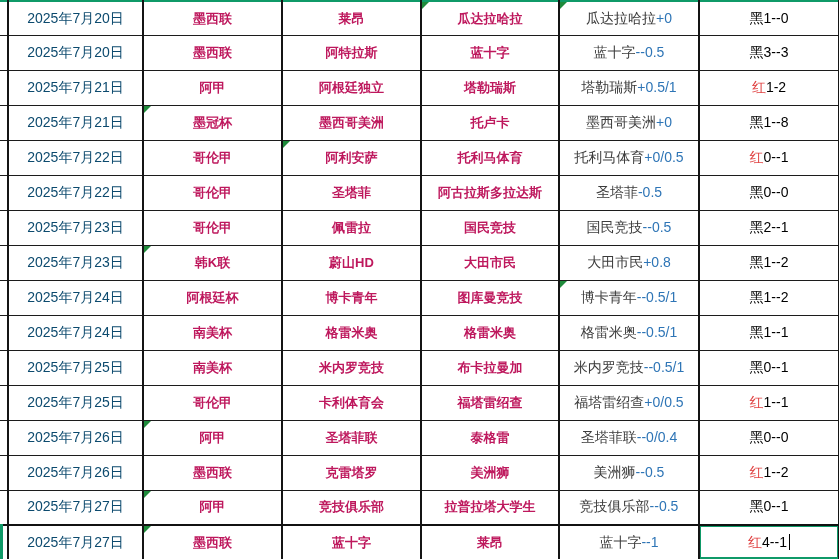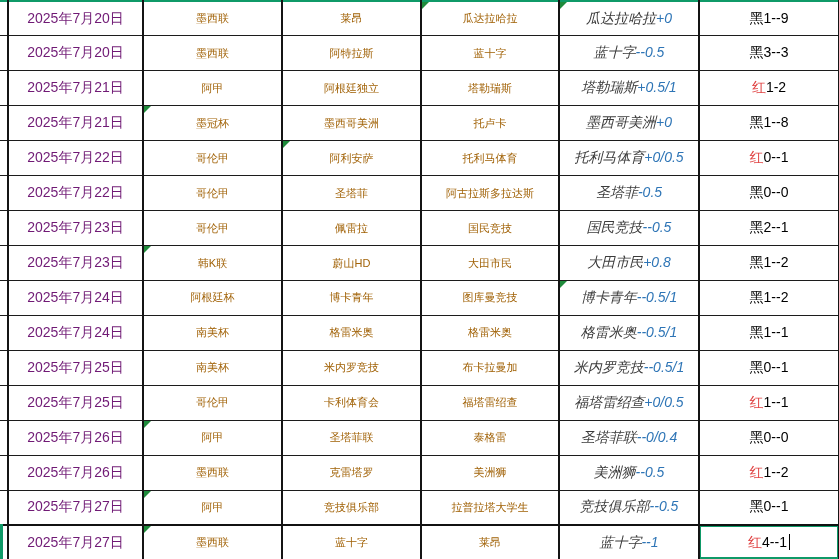--- a/index.html
+++ b/index.html
@@ -32,23 +32,23 @@
     border-right: 2px solid #141414;
     background: #ffffff;
     white-space: nowrap;
     overflow: hidden;
   }
   table.grid tr { height: 34.94px; }
   table.grid td.sliver { border-left: none; }
   table.grid tr.first td { border-top: 2px solid #0f9a68; }
   table.grid tr.thick-top td { border-top: 2px solid #111111; }
 
-  .c-date   { color: #701a75; font-size: 14px; }
-  .c-bold   { color: #a16207; font-size: 11px; font-weight: normal; }
-  .c-hcap   { font-size: 14px; font-style: italic; }
+  .c-date   { color: #0c4a6e; font-size: 14px; }
+  .c-bold   { color: #be185d; font-size: 13px; font-weight: bold; }
+  .c-hcap   { font-size: 14px; }
   .hteam    { color: #3b3b3b; }
   .hnum     { color: #2e75b6; }
   .c-res    { font-size: 14px; color: #000000; }
   .rp-black { color: #000000; }
   .rp-red   { color: #e04343; }
 
   .tri {
     position: absolute;
     top: 0;
     left: 0;
@@ -95,21 +95,21 @@
       <col style="width:140px">
     </colgroup>
     <tbody id="tbody">
         <tr class="first">
           <td class="sliver"></td>
           <td class="c-date"><span>2025年7月20日</span></td>
           <td class="c-bold"><span>墨西联</span></td>
           <td class="c-bold"><span>莱昂</span></td>
           <td class="c-bold"><span class="tri"></span><span>瓜达拉哈拉</span></td>
           <td class="c-hcap"><span class="tri"></span><span class="hteam">瓜达拉哈拉</span><span class="hnum">+0</span></td>
-          <td class="c-res"><span class="rp-black">黑</span><span>1--9</span></td>
+          <td class="c-res"><span class="rp-black">黑</span><span>1--0</span></td>
         </tr>
         <tr>
           <td class="sliver"></td>
           <td class="c-date"><span>2025年7月20日</span></td>
           <td class="c-bold"><span>墨西联</span></td>
           <td class="c-bold"><span>阿特拉斯</span></td>
           <td class="c-bold"><span>蓝十字</span></td>
           <td class="c-hcap"><span class="hteam">蓝十字</span><span class="hnum">--0.5</span></td>
           <td class="c-res"><span class="rp-black">黑</span><span>3--3</span></td>
         </tr>

